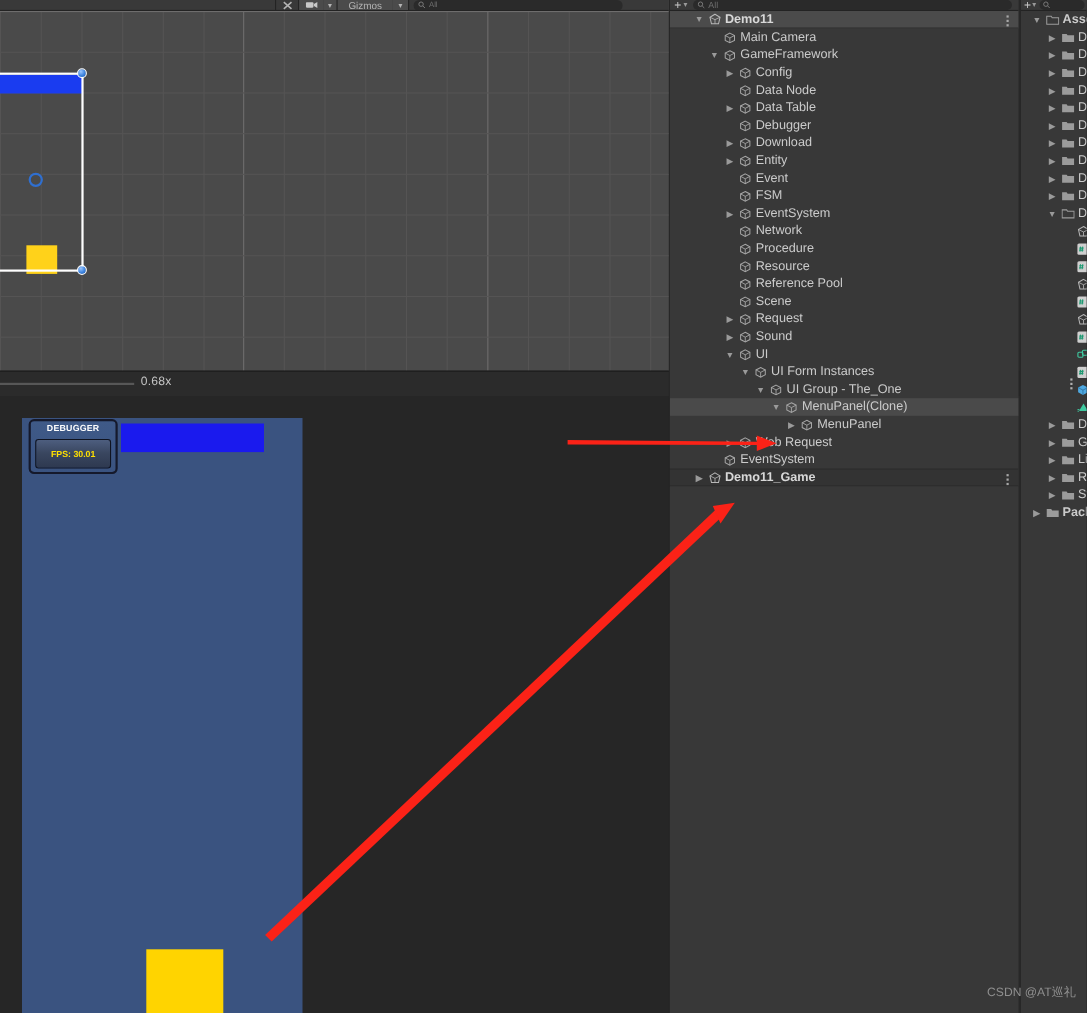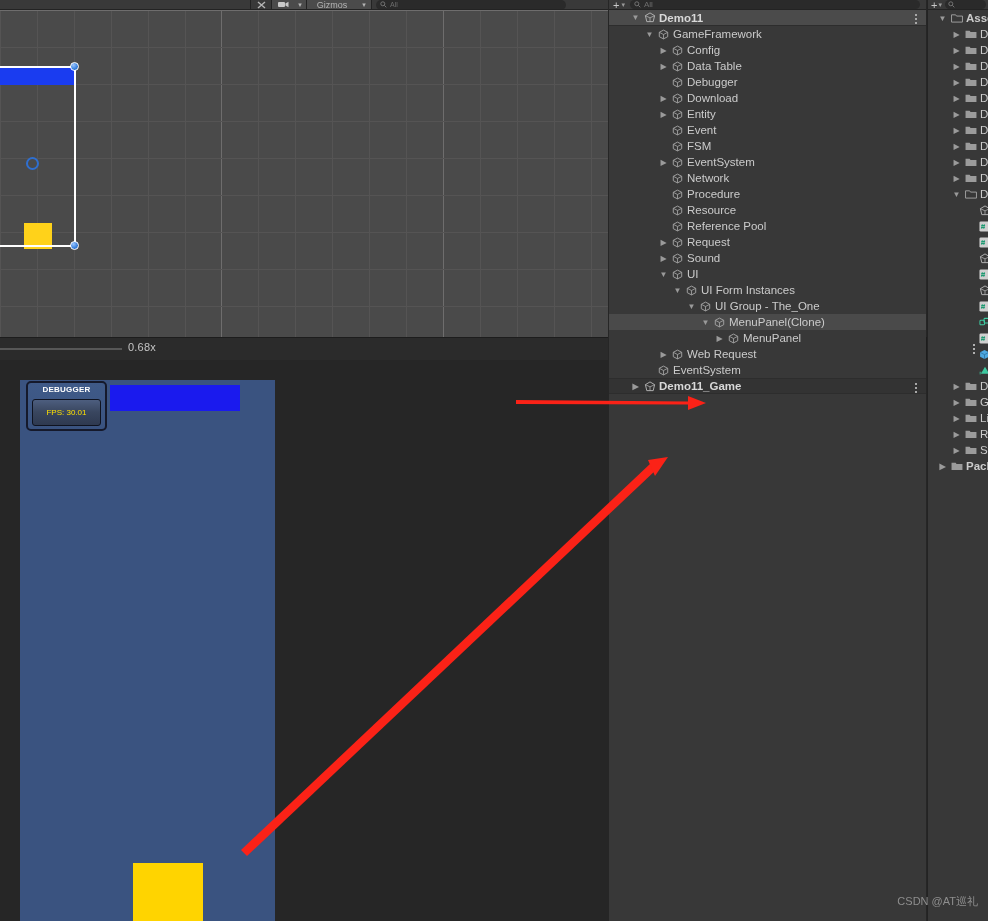--- a/index.html
+++ b/index.html
@@ -106,21 +106,21 @@
   }
   #debugger-title {
     height: 13px; line-height: 13px; text-align: center; color: #ffffff;
     font-size: 8px; font-weight: bold; letter-spacing: .2px;
   }
   #debugger-fps-btn {
     margin: 3px 4px; height: 27px; border: 1px solid #0f1320; border-radius: 3px;
     background: linear-gradient(180deg,#4d5e7f 0%,#39465f 48%,#2e3950 100%);
     display: flex; align-items: center; justify-content: center;
   }
-  #debugger-fps-text { color: #ffe000; font-size: 8px; font-weight: normal; }
+  #debugger-fps-text { color: #ffe000; font-size: 8px; font-weight: bold; }
 
   
   #hierarchy-panel {
     position: absolute; left: 609px; top: 0; width: 317px; height: 921px;
     background: #383838; overflow: hidden;
   }
   #hier-toolbar {
     position: absolute; left: 0; top: 0; width: 317px; height: 10px;
     background: #393939; border-bottom: 1px solid #232323;
     display: flex; align-items: center; overflow: hidden;
@@ -321,20 +321,31 @@
           </div>
           <div class="hlabel">Demo11</div>
           <div class="row-kebab">
             <i></i>
             <i></i>
             <i></i>
           </div>
         </div>
         <div class="hrow">
           <div style="width:34px;min-width:34px"></div>
+          <div class="tw"></div>
+          <div class="go-icon">
+            <svg width="11" height="11" viewBox="0 0 12 12">
+              <path d="M6 1.2 L10.6 3.6 L10.6 8.4 L6 10.8 L1.4 8.4 L1.4 3.6 Z" fill="none" stroke="#a6a6a6" stroke-width="1"></path>
+              <path d="M1.4 3.6 L6 6 L10.6 3.6 M6 6 L6 10.8" fill="none" stroke="#a6a6a6" stroke-width="0.9"></path>
+            </svg>
+          </div>
+          <div class="hlabel">Main Camera</div>
+        </div>
+        <div class="hrow">
+          <div style="width:34px;min-width:34px"></div>
           <div class="tw">▼</div>
           <div class="go-icon">
             <svg width="11" height="11" viewBox="0 0 12 12">
               <path d="M6 1.2 L10.6 3.6 L10.6 8.4 L6 10.8 L1.4 8.4 L1.4 3.6 Z" fill="none" stroke="#a6a6a6" stroke-width="1"></path>
               <path d="M1.4 3.6 L6 6 L10.6 3.6 M6 6 L6 10.8" fill="none" stroke="#a6a6a6" stroke-width="0.9"></path>
             </svg>
           </div>
           <div class="hlabel">GameFramework</div>
         </div>
         <div class="hrow">
@@ -343,20 +354,31 @@
           <div class="go-icon">
             <svg width="11" height="11" viewBox="0 0 12 12">
               <path d="M6 1.2 L10.6 3.6 L10.6 8.4 L6 10.8 L1.4 8.4 L1.4 3.6 Z" fill="none" stroke="#a6a6a6" stroke-width="1"></path>
               <path d="M1.4 3.6 L6 6 L10.6 3.6 M6 6 L6 10.8" fill="none" stroke="#a6a6a6" stroke-width="0.9"></path>
             </svg>
           </div>
           <div class="hlabel">Config</div>
         </div>
         <div class="hrow">
           <div style="width:48px;min-width:48px"></div>
+          <div class="tw"></div>
+          <div class="go-icon">
+            <svg width="11" height="11" viewBox="0 0 12 12">
+              <path d="M6 1.2 L10.6 3.6 L10.6 8.4 L6 10.8 L1.4 8.4 L1.4 3.6 Z" fill="none" stroke="#a6a6a6" stroke-width="1"></path>
+              <path d="M1.4 3.6 L6 6 L10.6 3.6 M6 6 L6 10.8" fill="none" stroke="#a6a6a6" stroke-width="0.9"></path>
+            </svg>
+          </div>
+          <div class="hlabel">Data Node</div>
+        </div>
+        <div class="hrow">
+          <div style="width:48px;min-width:48px"></div>
           <div class="tw">▶</div>
           <div class="go-icon">
             <svg width="11" height="11" viewBox="0 0 12 12">
               <path d="M6 1.2 L10.6 3.6 L10.6 8.4 L6 10.8 L1.4 8.4 L1.4 3.6 Z" fill="none" stroke="#a6a6a6" stroke-width="1"></path>
               <path d="M1.4 3.6 L6 6 L10.6 3.6 M6 6 L6 10.8" fill="none" stroke="#a6a6a6" stroke-width="0.9"></path>
             </svg>
           </div>
           <div class="hlabel">Data Table</div>
         </div>
         <div class="hrow">
@@ -461,20 +483,31 @@
         <div class="hrow">
           <div style="width:48px;min-width:48px"></div>
           <div class="tw"></div>
           <div class="go-icon">
             <svg width="11" height="11" viewBox="0 0 12 12">
               <path d="M6 1.2 L10.6 3.6 L10.6 8.4 L6 10.8 L1.4 8.4 L1.4 3.6 Z" fill="none" stroke="#a6a6a6" stroke-width="1"></path>
               <path d="M1.4 3.6 L6 6 L10.6 3.6 M6 6 L6 10.8" fill="none" stroke="#a6a6a6" stroke-width="0.9"></path>
             </svg>
           </div>
           <div class="hlabel">Reference Pool</div>
+        </div>
+        <div class="hrow">
+          <div style="width:48px;min-width:48px"></div>
+          <div class="tw"></div>
+          <div class="go-icon">
+            <svg width="11" height="11" viewBox="0 0 12 12">
+              <path d="M6 1.2 L10.6 3.6 L10.6 8.4 L6 10.8 L1.4 8.4 L1.4 3.6 Z" fill="none" stroke="#a6a6a6" stroke-width="1"></path>
+              <path d="M1.4 3.6 L6 6 L10.6 3.6 M6 6 L6 10.8" fill="none" stroke="#a6a6a6" stroke-width="0.9"></path>
+            </svg>
+          </div>
+          <div class="hlabel">Scene</div>
         </div>
         <div class="hrow">
           <div style="width:48px;min-width:48px"></div>
           <div class="tw">▶</div>
           <div class="go-icon">
             <svg width="11" height="11" viewBox="0 0 12 12">
               <path d="M6 1.2 L10.6 3.6 L10.6 8.4 L6 10.8 L1.4 8.4 L1.4 3.6 Z" fill="none" stroke="#a6a6a6" stroke-width="1"></path>
               <path d="M1.4 3.6 L6 6 L10.6 3.6 M6 6 L6 10.8" fill="none" stroke="#a6a6a6" stroke-width="0.9"></path>
             </svg>
           </div>

